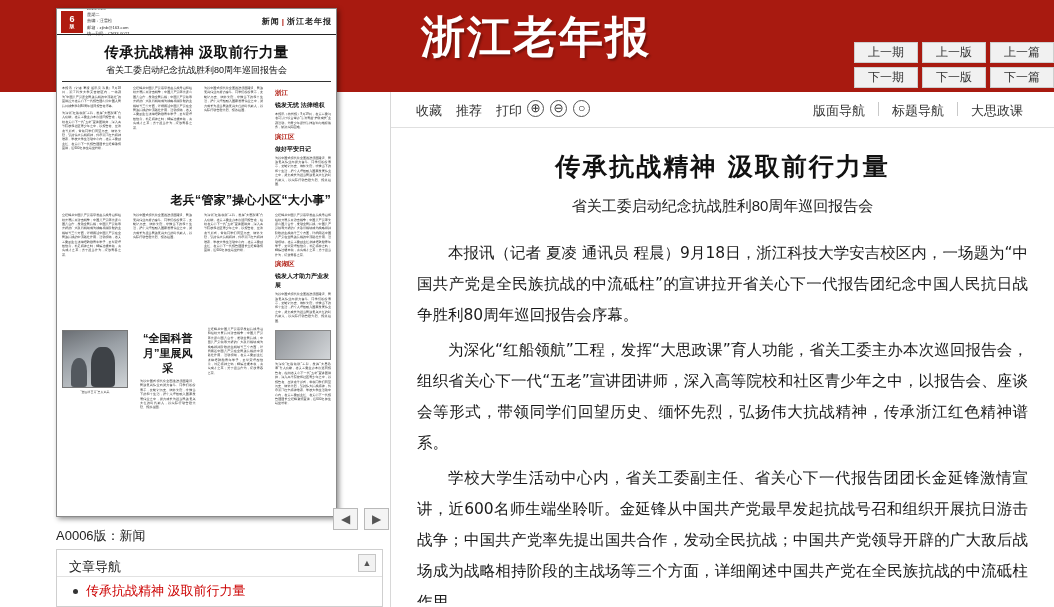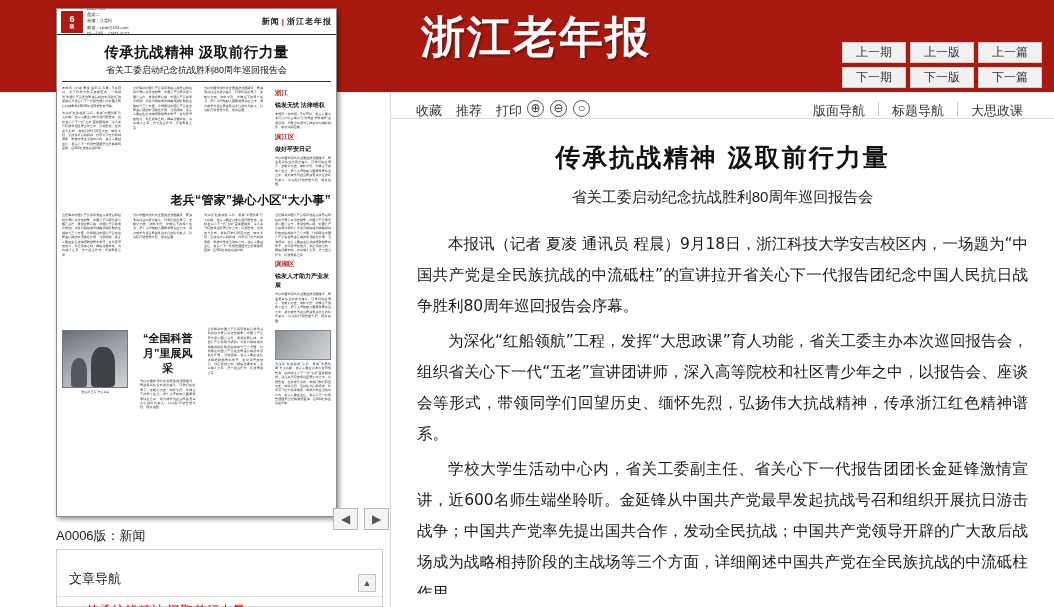--- a/index.html
+++ b/index.html
@@ -185,27 +185,26 @@
   .nav-box {
     position: absolute;
     left: 56px; top: 549px;
     width: 327px; height: 58px;
     border: 1px solid #cfcfcf;
     background: #fff;
   }
   .nav-head {
     height: 27px;
     border-bottom: 1px solid #e2e2e2;
-    display: flex; align-items: flex-start;
+    display: flex; align-items: flex-end;
     padding-left: 12px;
     font-size: 13px;
     color: #222;
     position: relative;
     background: #fff;
-    margin-top: 20px;
   }
   .nav-collapse {
     position: absolute; right: 6px; top: 4px;
     width: 18px; height: 18px;
     border: 1px solid #c6c6c6;
     background: #f2f2f2;
     display: flex; align-items: center; justify-content: center;
     font-size: 9px; color: #555;
     cursor: pointer;
   }
@@ -247,39 +246,39 @@
   .mast-sub {
     position: absolute;
     left: 33px; top: 66px;
     color: #f2c9c4;
     font-size: 12.5px;
     letter-spacing: 2.4px;
     font-weight: bold;
   }
   .mast-btns {
     position: absolute;
-    right: 12px; top: 42px;
+    right: 0; top: 42px;
     display: grid;
     grid-template-columns: repeat(3, 64px);
     grid-gap: 4px;
     margin-left: 44px;
   }
   .mbtn {
     height: 21px;
     background: #f1f1f1;
     border: 1px solid #cfcfcf;
     color: #333;
     font-size: 12px;
     display: flex; align-items: center; justify-content: center;
     cursor: pointer;
   }
 
   .toolbar {
     position: relative;
-    height: 27px;
+    height: 36px;
     border-bottom: 1px solid #e0e0e0;
     background: #fff;
   }
   .tb-left {
     position: absolute; left: 25px; top: 10px;
     display: flex; align-items: center; gap: 14px;
     font-size: 13px; color: #333;
   }
   .tb-left span { cursor: pointer; }
   .zoomgrp {

